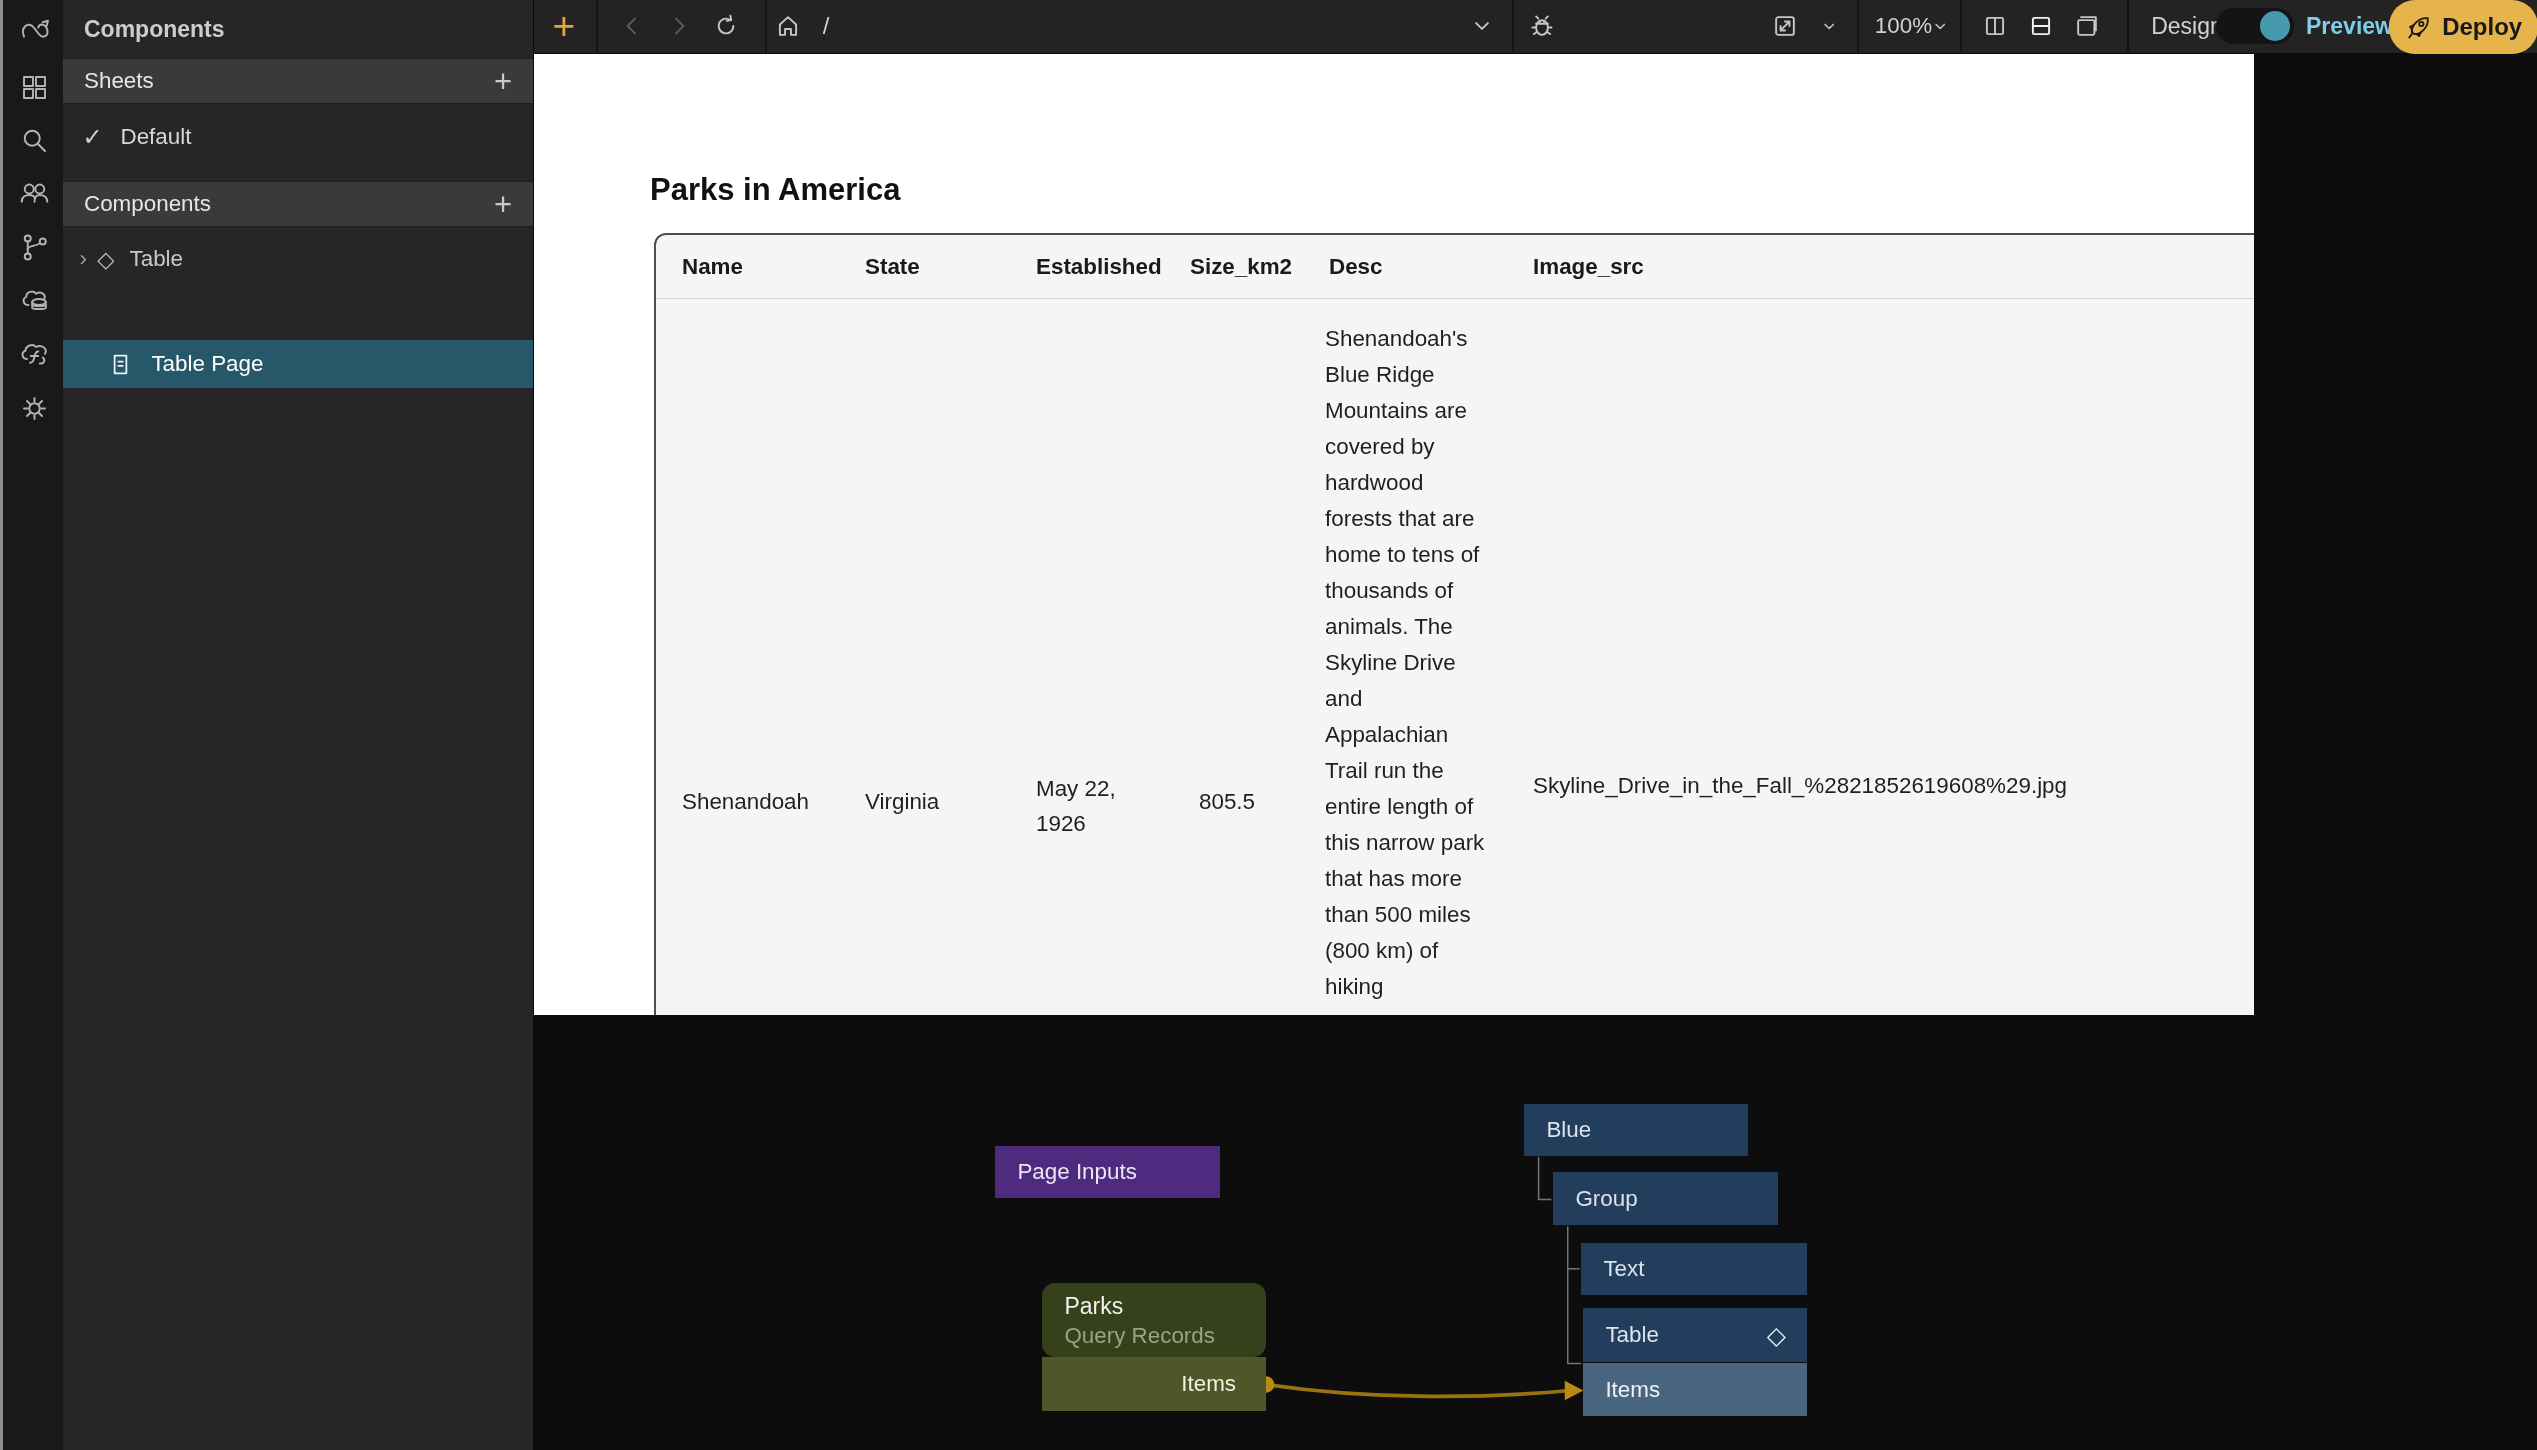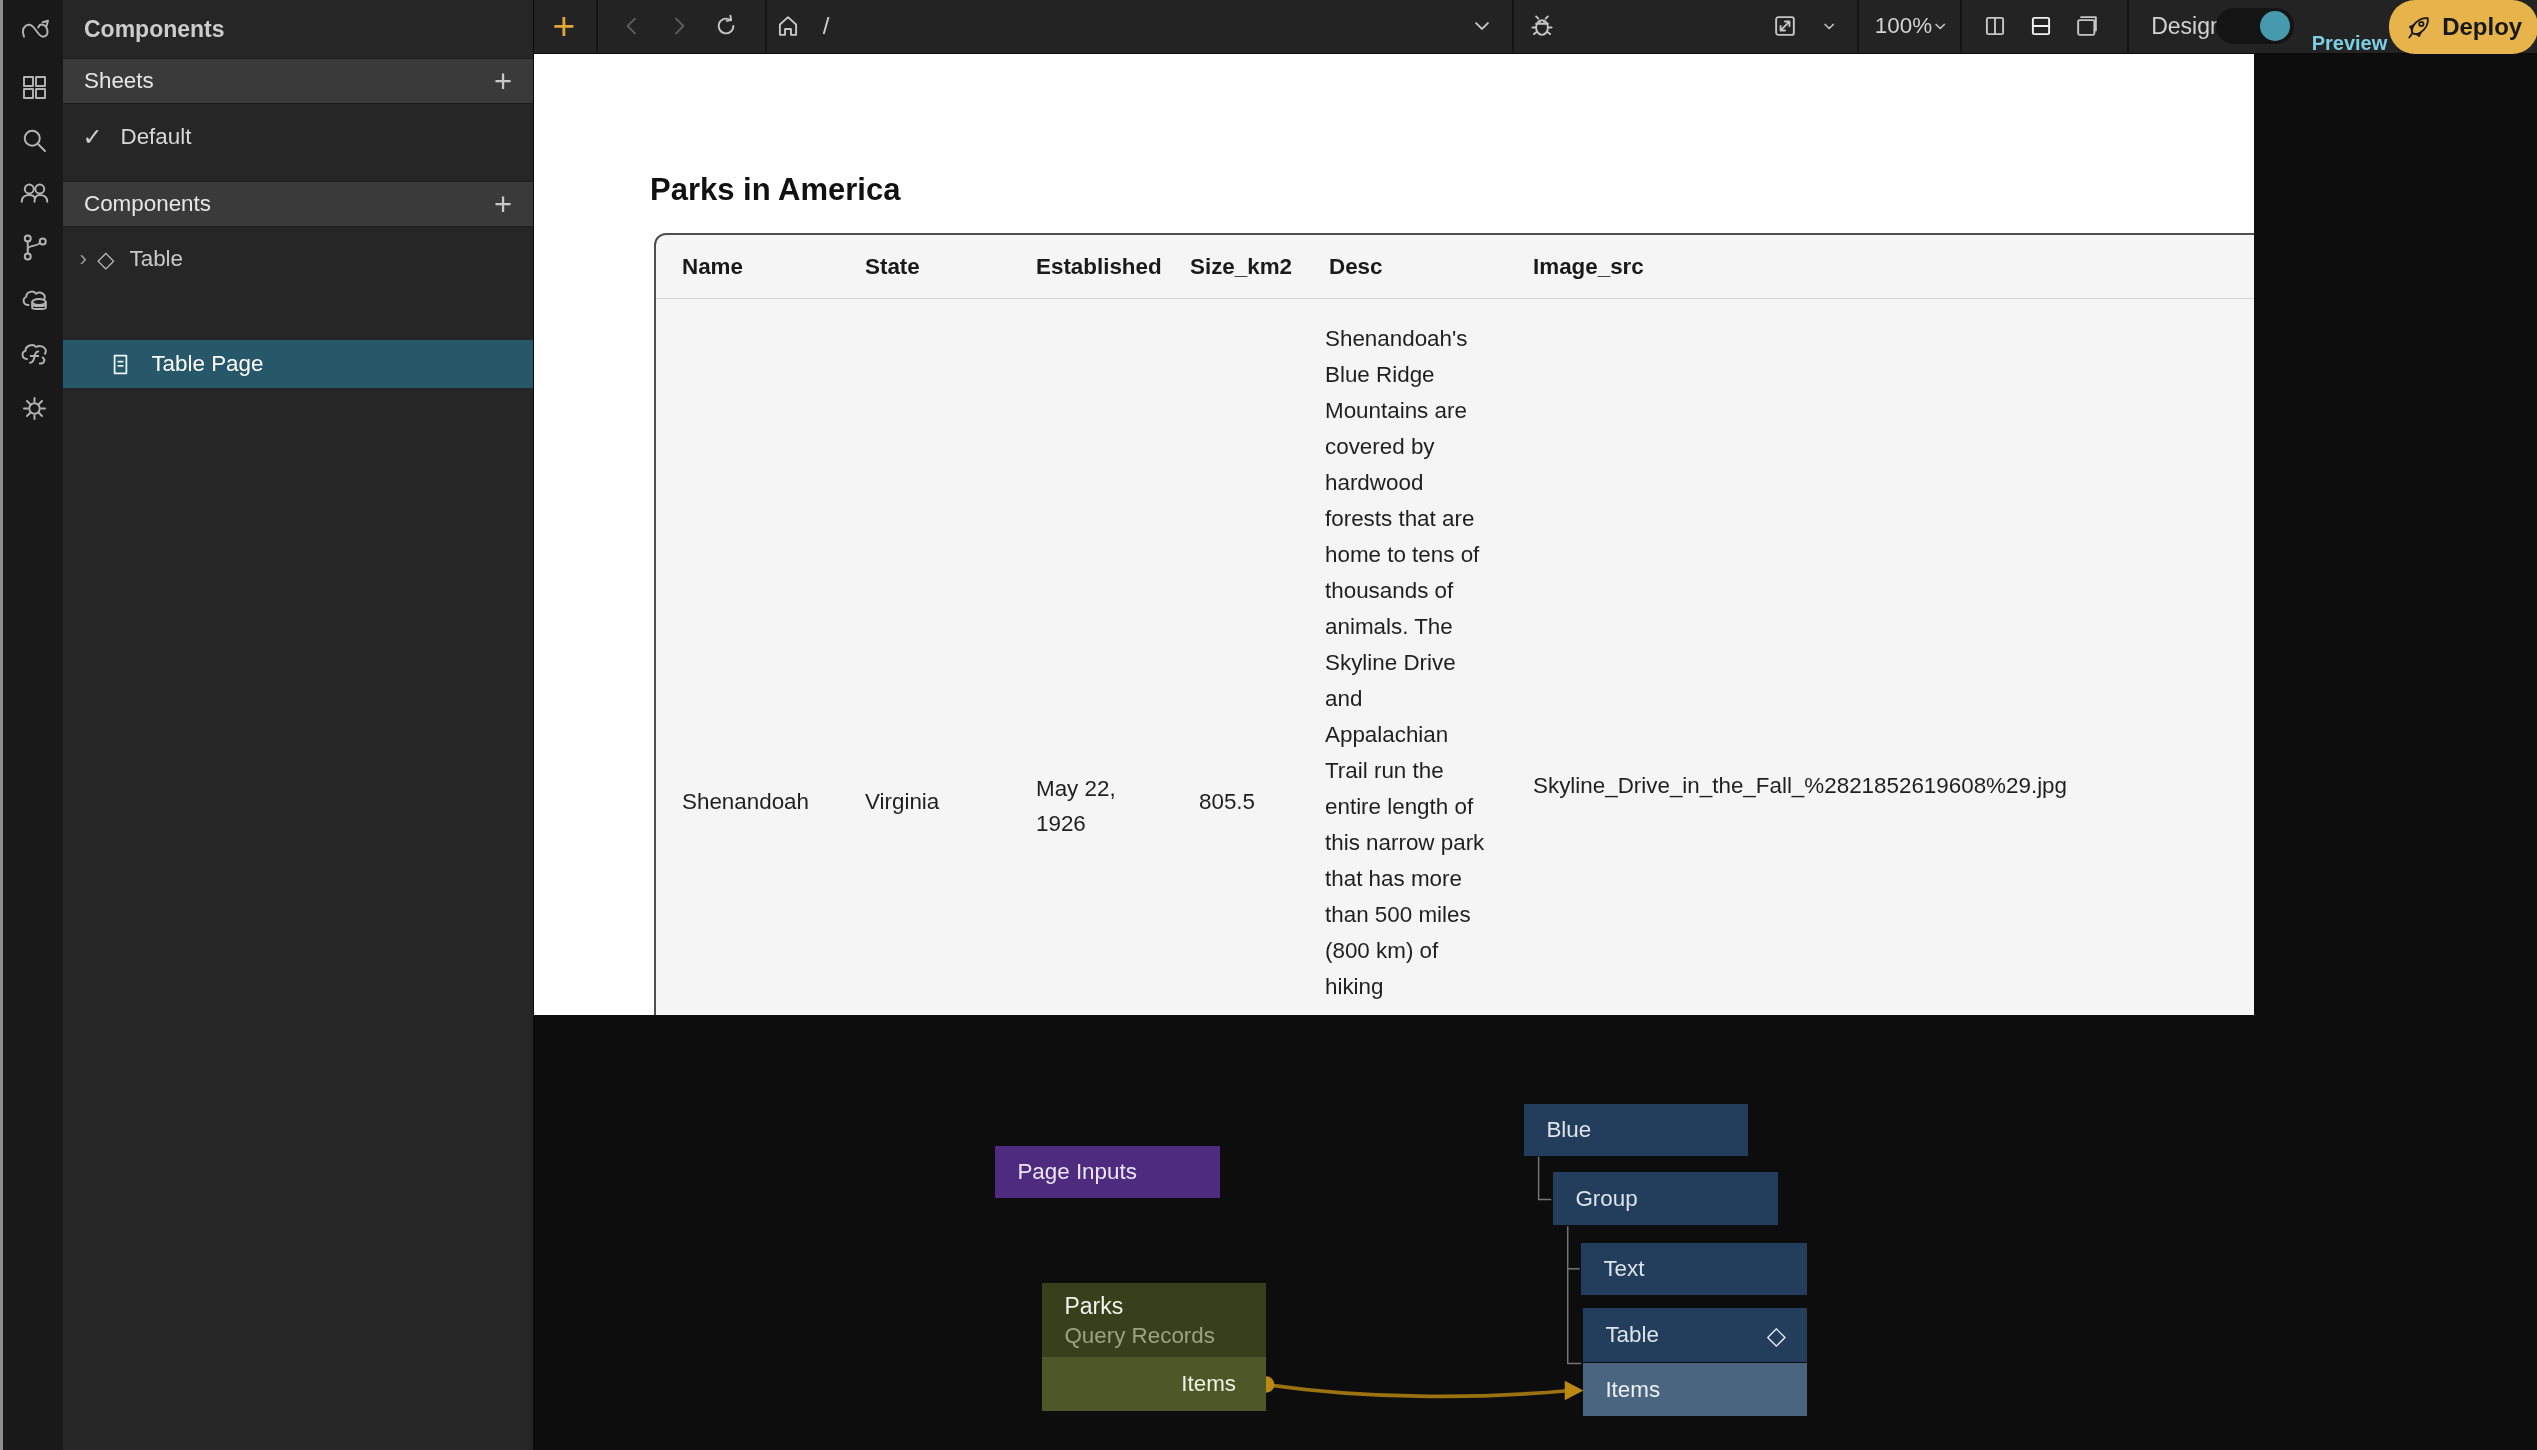--- a/index.html
+++ b/index.html
@@ -44,21 +44,21 @@
   .toolbar { left:534px; top:0; width:2004px; height:54px; background:#232323; border-bottom:1.5px solid #0a0a0a; }
   .toolbar .titem { position:absolute; top:0; height:52px; display:flex; align-items:center; justify-content:center; }
   .toolbar .sep { position:absolute; top:0; width:1.5px; height:52px; background:#141414; }
   .tico { color:#c6c6c6; }
   .tico svg { width:28px; height:28px; stroke:currentColor; fill:none; stroke-width:2.6; stroke-linecap:round; stroke-linejoin:round; }
   .dim { color:#5d5d5d; }
   .plusbtn { color:#e0a63c; font-size:39px; font-weight:300; cursor:pointer; }
   .slash { color:#cfcfcf; font-size:24px; }
   .zoomlabel { color:#d2d2d2; font-size:22.4px; }
   .designlabel { color:#d2d2d2; font-size:23px; }
-  .previewlabel { color:#7ecfe4; font-size:20px; font-weight:bold;margin-top:17px; }
+  .previewlabel { color:#7ecfe4; font-size:23px; font-weight:bold; }
   .toggle { width:78px; height:36px; border-radius:18px; background:#141414; position:relative; cursor:pointer; }
   .toggle .knob { position:absolute; right:3.7px; top:3px; width:30px; height:30px; border-radius:50%; background:#4799ad; }
   .deploy { position:absolute; right:0; top:0; width:149px; height:54px; background:#e7b34b; color:#181818;
             display:flex; align-items:center; justify-content:center; gap:10.4px; font-size:24px; font-weight:bold; cursor:pointer;border-radius:26px; }
   .deploy svg { width:27px; height:27px; stroke:#181818; fill:none; stroke-width:2.6; stroke-linecap:round; stroke-linejoin:round; }
 
   
   .canvas { left:534px; top:54px; width:1720px; height:961px; background:#ffffff; overflow:hidden; color:#1b1b1b; }
   .page-title { position:absolute; left:116px; top:118px; font-size:31px; font-weight:bold; color:#111; }
   .ptable { position:absolute; left:120px; top:179px; width:2015px; height:1045px;
@@ -71,21 +71,21 @@
   .estab-cell { width:123px; line-height:35px; }
 
   
   .editor { left:534px; top:1015px; width:2004px; height:436px; background:#0d0d0d; }
   .node { position:absolute; display:flex; align-items:center; font-size:22.4px; color:#dde3ea; cursor:pointer; }
   .node .lbl { padding-left:22.4px; }
   .n-blue { background:#233d5c; }
   .n-selected { background:#4a6580; color:#edf1f6; }
   .n-purple { background:#4f2b80; color:#ece6f6; }
   .parks-node { position:absolute; cursor:pointer; }
-  .parks-head { height:74px; background:#36411b; padding:10.4px 0 0 22.4px; }
+  .parks-head { height:74px; background:#36411b; padding:10.4px 0 0 22.4px;border-radius:13px; }
   .parks-head .t1 { font-size:23px; color:#f2f2ee; }
   .parks-head .t2 { font-size:22.4px; color:#9aa37f; margin-top:3px; }
   .parks-body { height:54px; background:#4d5728; display:flex; align-items:center; justify-content:flex-end; }
   .parks-body .port { font-size:22.4px; color:#eef0e2; padding-right:30px; }
   .tbl-node-diamond { margin-left:auto; margin-right:21px; font-size:25px; color:#e8edf3; }
   .wires { position:absolute; left:0; top:0; width:100%; height:100%; pointer-events:none; }
 </style>
 </head>
 <body>
 

